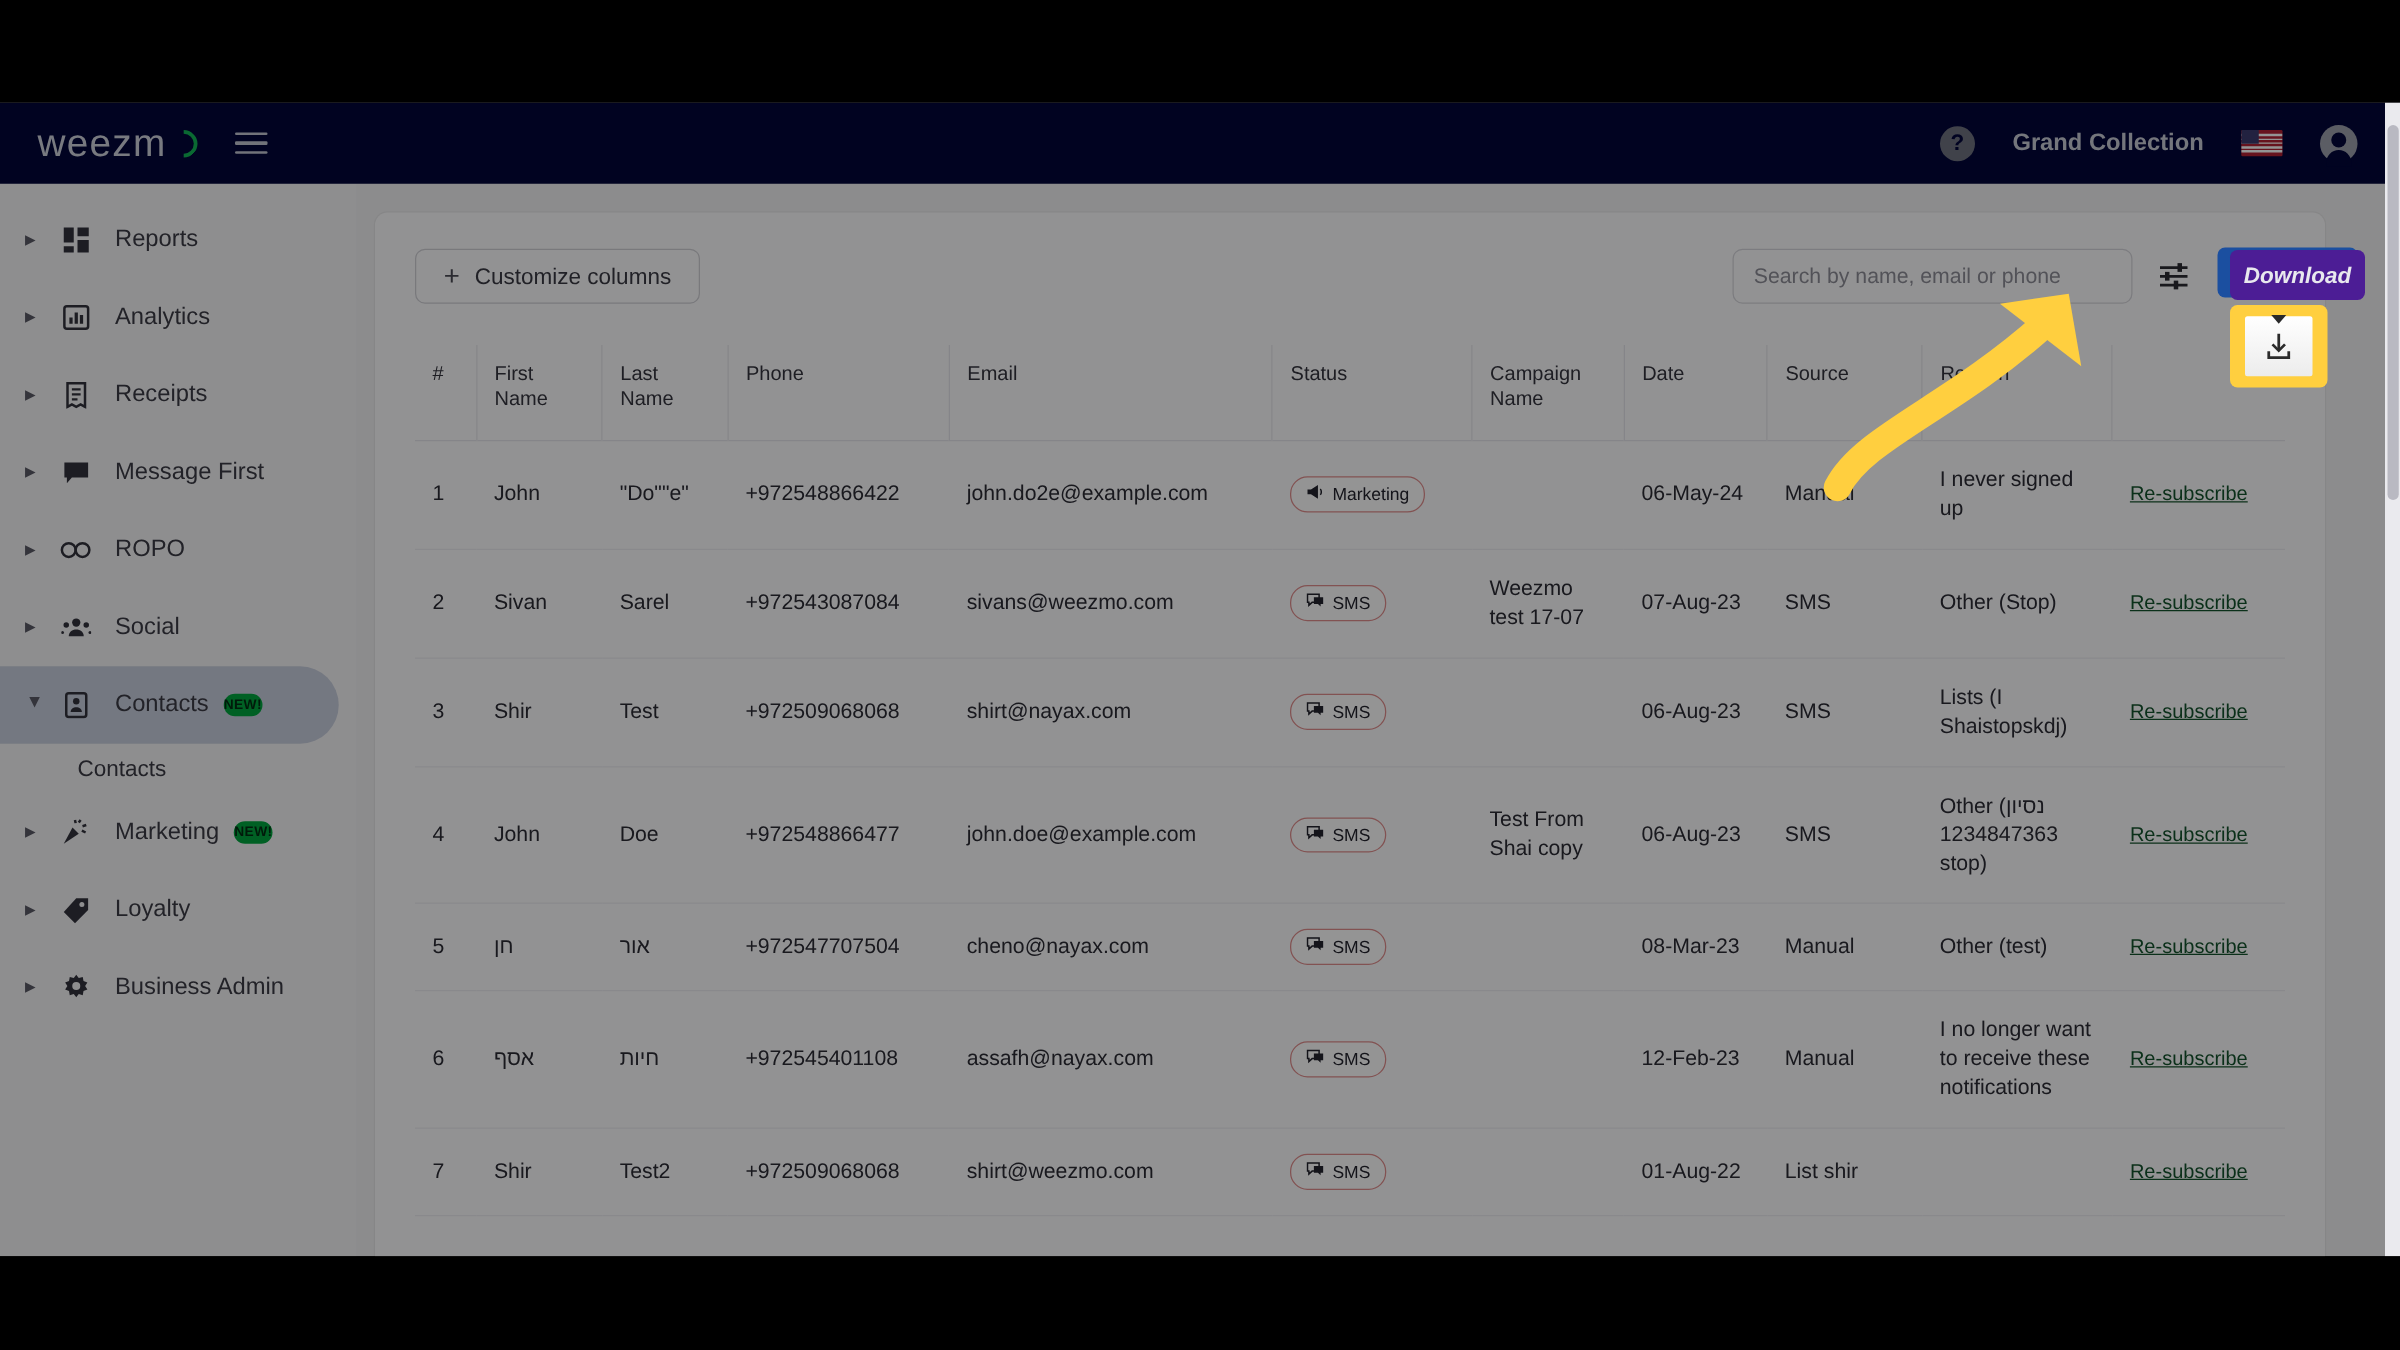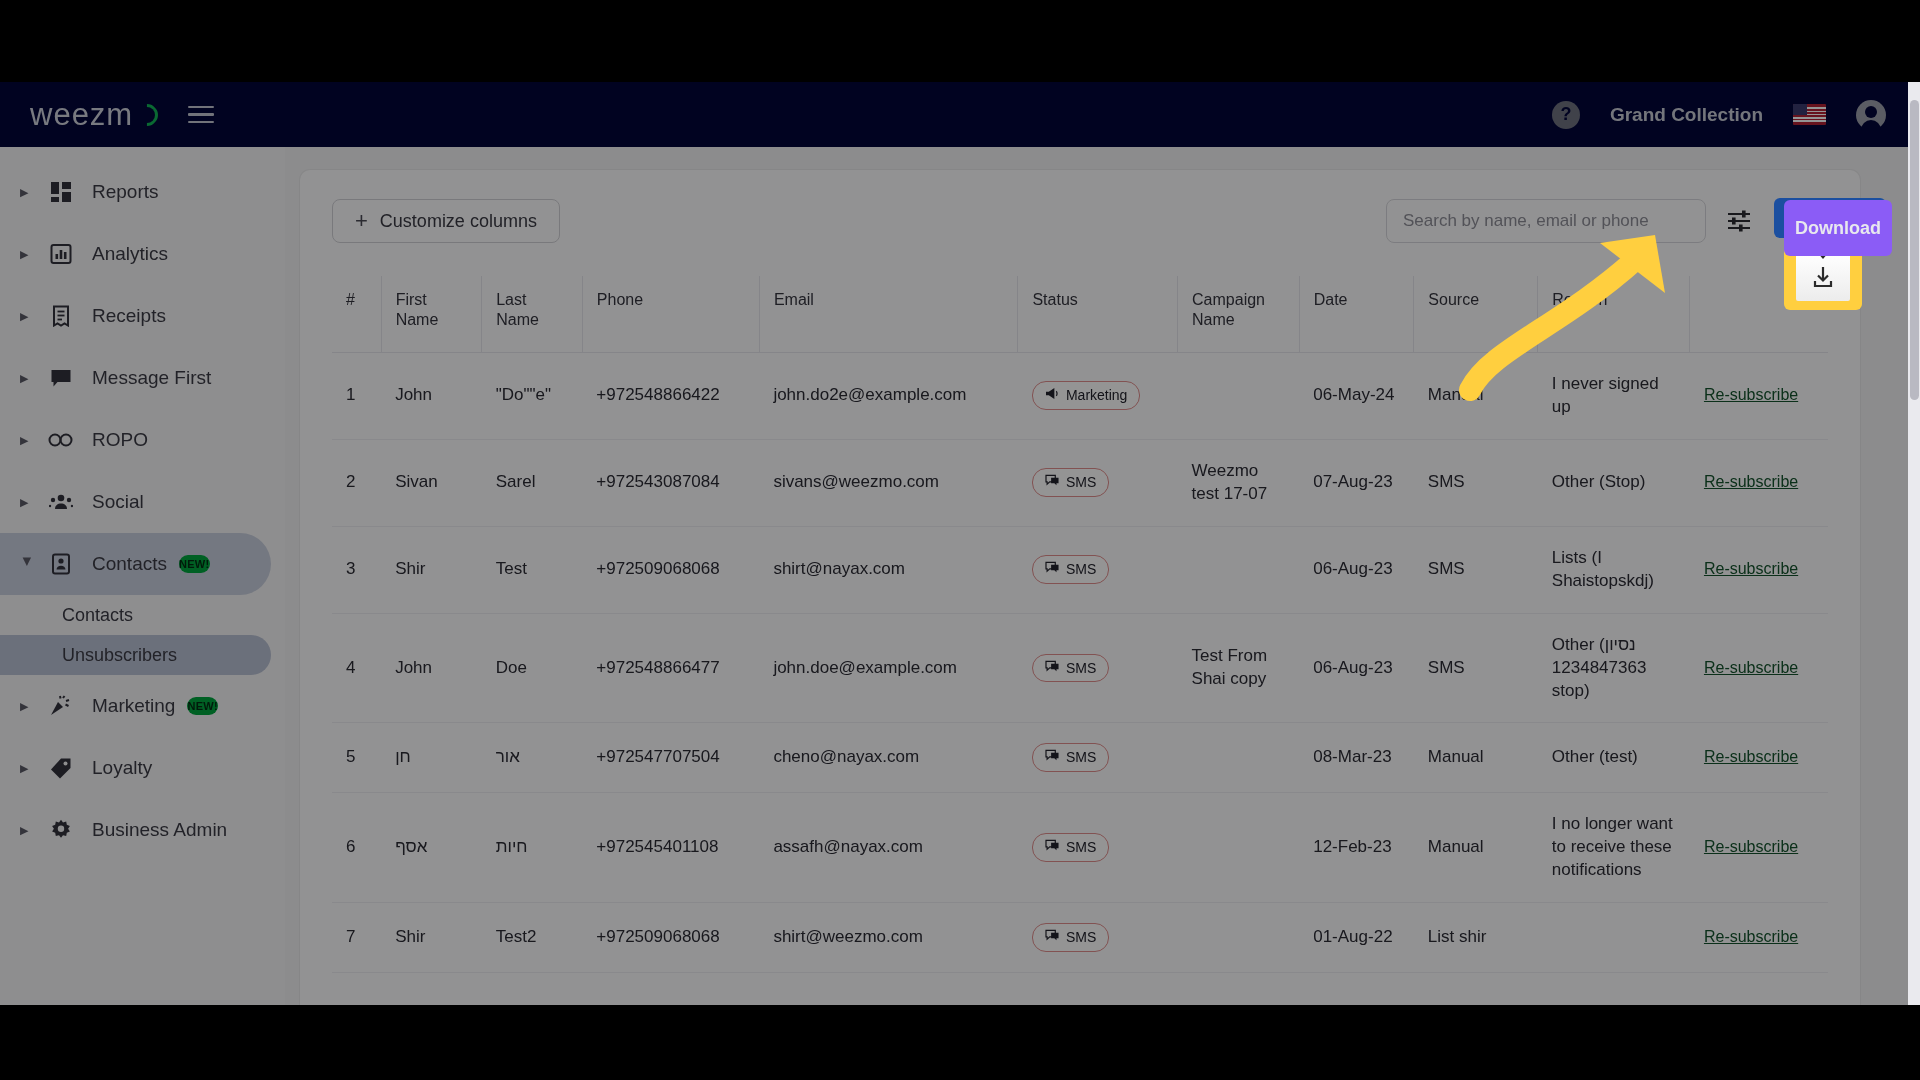--- a/index.html
+++ b/index.html
@@ -137,24 +137,24 @@
   }
   .dl-caret { position:absolute; top:6px; left:50%; transform:translateX(-50%);
               width:0;height:0;border-left:6px solid transparent;border-right:6px solid transparent;border-top:7px solid #2a2a2a; }
 
   
   .tooltip-shadow {
     position:absolute; left:1774px; top:198px; width:112px; height:40px;
     background:#1b4fa0; border-radius:6px; z-index:29;
   }
   .tooltip {
-    position:absolute; left:1784px; top:200px; width:108px; height:56px;
-    background:#8b5cf6; border-radius:6px; z-index:31;
+    position:absolute; left:1784px; top:200px; width:108px; height:40px;
+    background:#4c1d95; border-radius:6px; z-index:31;
     display:flex; align-items:center; justify-content:center;
-    color:#e8e8ee; font-size:18px; font-weight:bold; white-space:nowrap;
+    color:#e8e8ee; font-size:18px; font-weight:bold; white-space:nowrap;font-style:italic;
   }
 
   
   .arrow-svg { position:absolute; left:1450px; top:205px; width:280px; height:200px; z-index:32; }
 
   .scroll-track { position:absolute; right:0; top:82px; width:12px; height:923px; background:#eaeaee; z-index:22; }
   .scroll-thumb { position:absolute; right:1px; top:100px; width:9px; height:300px; background:#b9b9c2; border-radius:5px; z-index:23; }
 </style>
 </head>
 <body>
@@ -274,23 +274,20 @@
               <circle cx="10" cy="8" r="2.6" fill="#33333d"></circle>
               <path d="M5.5 16.5c0-2.4 2-3.8 4.5-3.8s4.5 1.4 4.5 3.8z" fill="#33333d"></path>
             </svg>
         </span>
         <span class="nav-label">Contacts</span>
         <span class="badge-new">NEW!</span>
       </div>
 
       <div class="sub-item">
         <span>Contacts</span>
-      </div>
-      <div class="sub-item active">
-        <span>Unsubscribers</span>
       </div>
 
       <div class="nav-item">
         <span class="caret">▶</span>
         <span class="nav-icon">
           <svg width="24" height="22" viewBox="0 0 24 22">
               <path d="M2 20l7-13 5 5z" fill="#33333d"></path>
               <line x1="14" y1="3" x2="15.5" y2="1" stroke="#33333d" stroke-width="2"></line>
               <line x1="17" y1="6" x2="20" y2="5" stroke="#33333d" stroke-width="2"></line>
               <line x1="16.5" y1="9.5" x2="19.5" y2="11" stroke="#33333d" stroke-width="2"></line>

